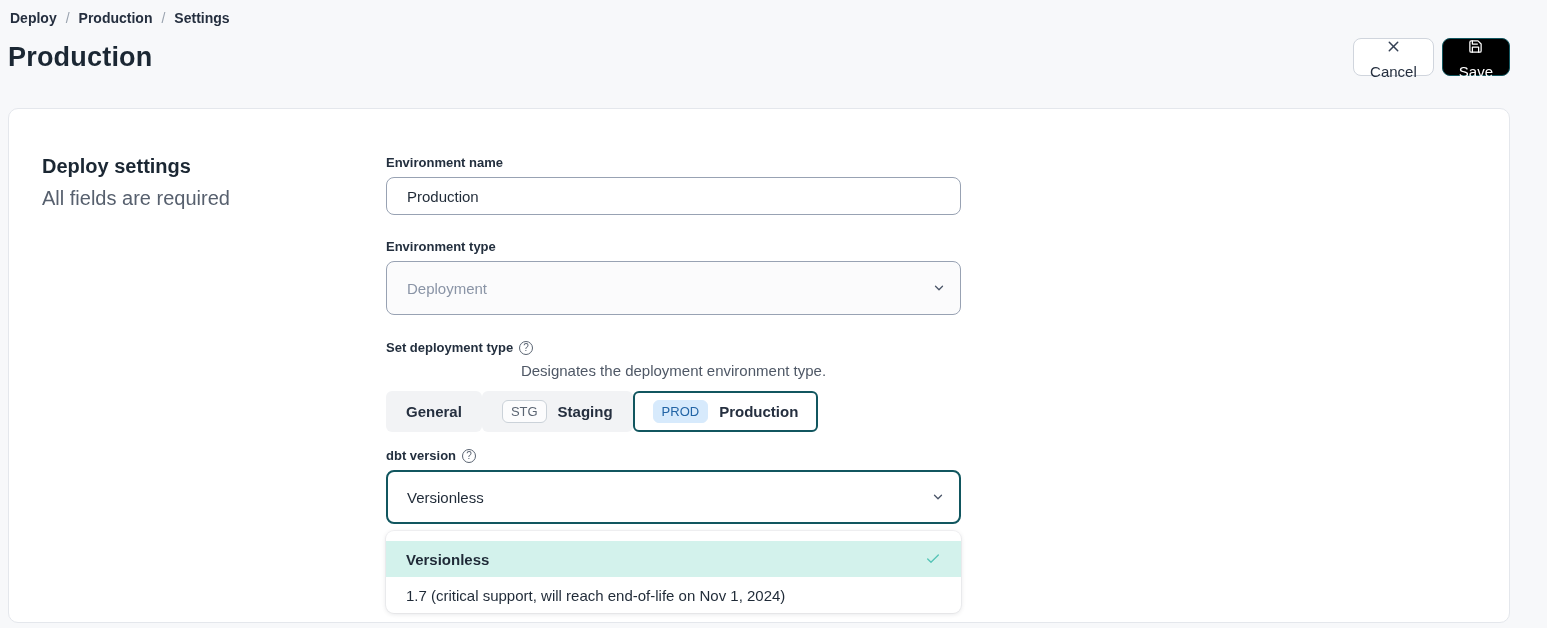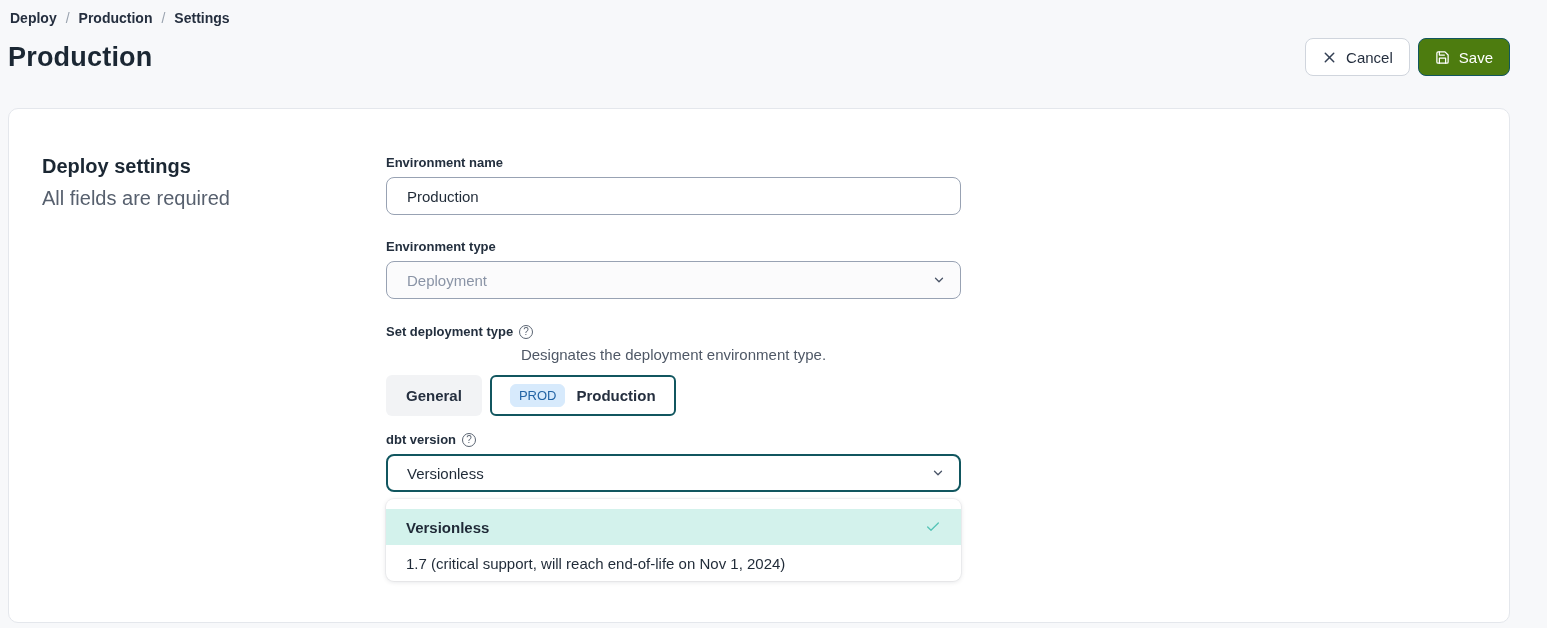--- a/index.html
+++ b/index.html
@@ -10,23 +10,23 @@
     font-family: "Liberation Sans", sans-serif;
     color: #1f2a37;
   }
   .topbar { padding: 10px 37px 0 10px; }
   .breadcrumb { display: flex; align-items: center; gap: 9px; font-size: 14px; font-weight: 700; color: #252f3f; }
   .breadcrumb .sep { color: #9aa3af; font-weight: 400; }
   .breadcrumb .crumb { cursor: pointer; }
   .header-row { margin-top: 9px; display: flex; align-items: center; justify-content: space-between; padding-left: 0px; height: 44px; }
   .page-title { font-size: 27px; font-weight: 700; color: #1b2733; letter-spacing: 0.2px; margin-left: -2px; }
   .actions { display: flex; gap: 8px; }
-  .btn { height: 38px; border-radius: 8px; font-size: 15px; display: inline-flex; align-items: center; gap: 9px; padding: 0 16px; cursor: pointer; font-family: inherit; }
+  .btn { height: 38px; border-radius: 8px; font-size: 15px; display: inline-flex; align-items: center; gap: 9px; padding: 0 16px; cursor: pointer; font-family: inherit; flex-direction: column; }
   .btn-cancel { background: #ffffff; border: 1px solid #d0d5dd; color: #252f3f; }
-  .btn-save { background: #4d7c0f; border: 1px solid #11565f; color: #ffffff; }
+  .btn-save { background: #000000; border: 1px solid #11565f; color: #ffffff; }
 
   .card {
     margin: 29px 37px 0 8px;
     background: #ffffff;
     border: 1px solid #e4e7ec;
     border-radius: 10px;
     height: 515px;
     display: flex;
     padding: 46px 0 0 33px;
   }
@@ -35,33 +35,33 @@
   .section-subheading { margin-top: 9px; font-size: 20px; color: #57606e; }
 
   .form-col { width: 575px; flex: 0 0 575px; }
   .field-label { font-size: 13px; font-weight: 700; color: #232f3e; margin-bottom: 7px; display: flex; align-items: center; gap: 6px; }
   .help-icon { width: 14px; height: 14px; border: 1px solid #5a6472; border-radius: 50%; color: #5a6472; font-size: 10px; font-weight: 400; display: inline-flex; align-items: center; justify-content: center; line-height: 1; cursor: pointer; }
   .text-input {
     width: 100%; height: 38px; border: 1px solid #98a2b3; border-radius: 8px;
     padding: 0 20px; font-size: 15px; color: #1f2a37; font-family: inherit; background: #fff; outline: none;
   }
   .select {
-    width: 100%; height: 38px; border: 1px solid #98a2b3; border-radius: 8px;
+    width: 100%; height: 54px; border: 1px solid #98a2b3; border-radius: 8px;
     padding: 0 14px 0 20px; font-size: 15px; display: flex; align-items: center; justify-content: space-between;
     background: #fff; cursor: pointer;
   }
   .select.disabled { background: #fbfbfc; color: #8a94a6; cursor: default; }
   .select.focused { border: 2px solid #11565f; padding-left: 19px; color: #1f2a37; }
   .field-help { margin-top: 13px; font-size: 15px; color: #545d6b; line-height: 1.35; max-width: 545px; }
   .spacer-24 { height: 24px; }
   .spacer-25 { height: 25px; }
   .spacer-16 { height: 16px; }
 
   .field-desc { font-size: 15px; color: #4f5866; margin: 2px 0 12px 0; text-align: center; }
-  .dt-row { display: flex; gap: 8px; }
+  .dt-row { display: flex; }
   .dt-btn {
     height: 41px; border-radius: 6px; background: #f2f3f5; border: 2px solid transparent;
     font-weight: 700; font-size: 15px; color: #252f3f; padding: 0 18px;
     display: inline-flex; align-items: center; gap: 11px; cursor: pointer; font-family: inherit;
   }
   .dt-btn.selected { background: #ffffff; border-color: #11565f; }
   .badge { font-size: 13px; font-weight: 400; border-radius: 6px; padding: 4px 8px; line-height: 1; }
   .badge-stg { background: #fcfcfd; border: 1px solid #cbd2d9; color: #5a6472; }
   .badge-prod { background: #d7eafc; border: 1px solid #d7eafc; color: #2264a5; }
 
@@ -143,20 +143,24 @@
 
     <div class="field-label">
       <span>Set deployment type</span>
       <span class="help-icon">?</span>
     </div>
     <div class="field-desc">Designates the deployment environment type.</div>
     <div class="dt-row">
       <button class="dt-btn">
         <span>General</span>
       </button>
+      <button class="dt-btn">
+        <span class="badge badge-stg">STG</span>
+        <span>Staging</span>
+      </button>
       <button class="dt-btn selected">
         <span class="badge badge-prod">PROD</span>
         <span>Production</span>
       </button>
     </div>
 
     <div class="spacer-16"></div>
 
     <div class="field-label">
       <span>dbt version</span>

